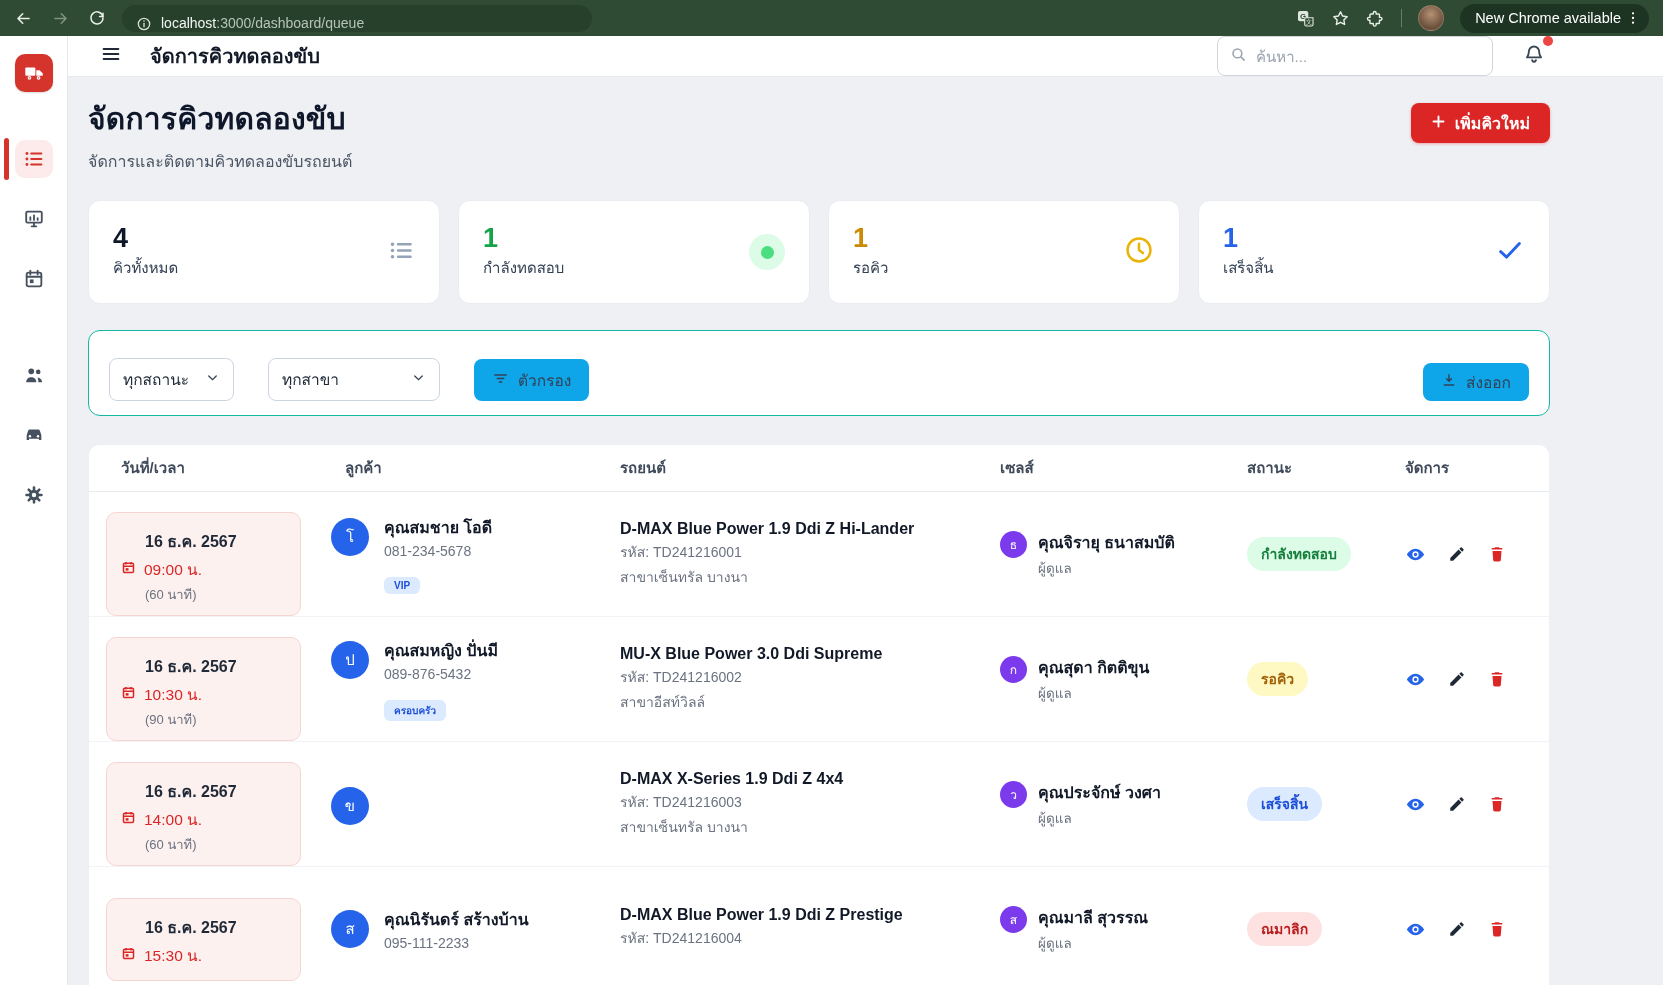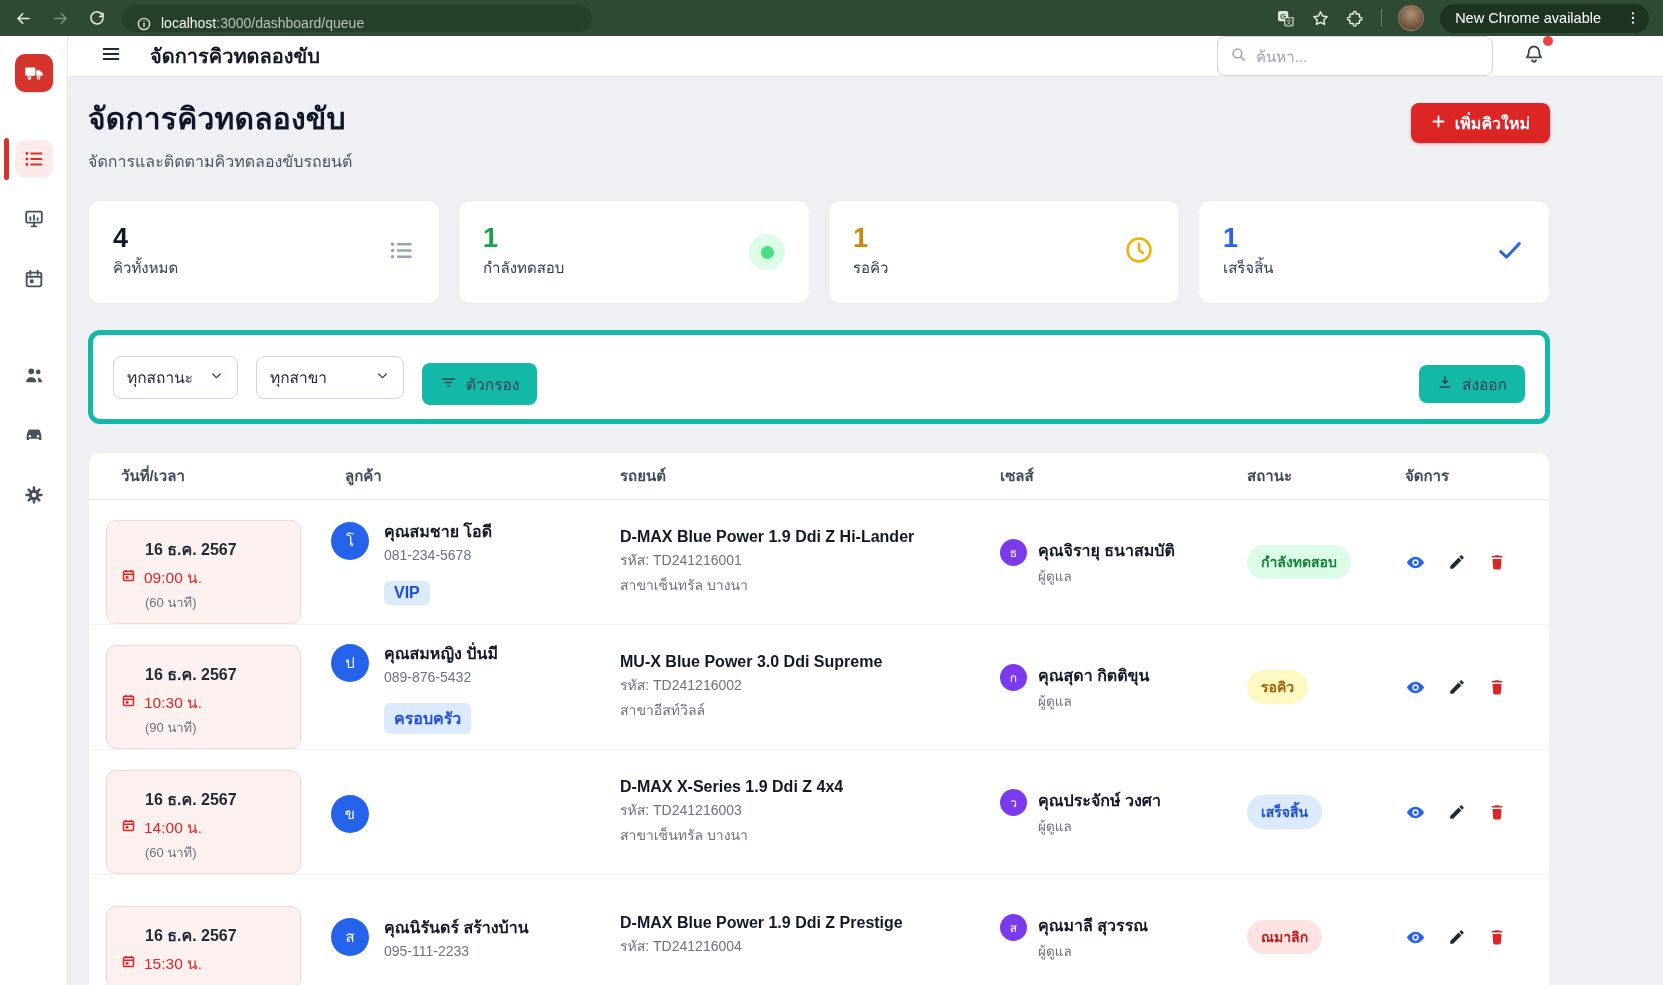--- a/index.html
+++ b/index.html
@@ -29,21 +29,21 @@
   .urlpill .host { color: #f2f6f2; font-size: 14px; font-weight: 500; }
   .urlpill .path { color: #b6c4b8; font-size: 14px; }
   .chrome-right { margin-left: auto; display: flex; align-items: center; gap: 16px; }
   .vsep { width: 1px; height: 18px; background: rgba(255,255,255,.28); }
   .chrome-avatar {
     width: 26px; height: 26px; border-radius: 50%;
     background: radial-gradient(circle at 50% 35%, #b59274, #6b4f3a 70%);
     border: 1px solid rgba(255,255,255,.2);
   }
   .updatepill {
-    display: flex; align-items: center; gap: 24px;
+    display: flex; align-items: center; gap: 4px;
     background: #1d3422; border-radius: 15px;
     height: 29px; padding: 0 8px 0 15px;
     color: #fff; font-size: 14.5px;
   }
 
   
   .app { display: flex; height: 949px; }
   .sidebar {
     width: 68px; background: #fff; border-right: 1px solid #e5e7eb;
     display: flex; flex-direction: column; align-items: center;
@@ -100,32 +100,32 @@
     padding: 22px 24px; height: 104px;
     display: flex; justify-content: space-between; align-items: center;
   }
   .stat-num { font-size: 27px; font-weight: 800; line-height: 1.1; }
   .stat-label { margin-top: 3px; font-size: 15px; color: #334155; }
   .dot-badge { width: 36px; height: 36px; border-radius: 50%; background: #dcfce7; display: flex; align-items: center; justify-content: center; }
   .dot-badge i { width: 13px; height: 13px; border-radius: 50%; background: #4ade80; display: block; }
 
   
   .filterbar {
-    margin-top: 26px; background: #fff; border-radius: 12px; border: 5px solid #14b8a6;
-    padding: 14px 20px; display: flex; align-items: center; gap: 18px;
+    margin-top: 26px; background: #fff; border-radius: 12px; border: 1px solid #14b8a6;
+    padding: 14px 20px; display: flex; align-items: flex-end; gap: 34px;
   }
   .select {
     height: 43px; border: 1px solid #cbd5e1; border-radius: 8px; background: #fff;
     display: flex; align-items: center; justify-content: space-between;
     padding: 0 13px; font-size: 15.5px; color: #1f2937; cursor: pointer;
   }
   .select.w1 { width: 125px; }
-  .select.w2 { width: 148px; }
+  .select.w2 { width: 172px; }
   .btn-gray {
-    height: 42px; background: #14b8a6; border: 0; border-radius: 8px;
+    height: 42px; background: #0ea5e9; border: 0; border-radius: 8px;
     padding: 0 18px; font-size: 15.5px; color: #334155; font-family: inherit;
     display: flex; align-items: center; gap: 9px; cursor: pointer; margin-top: 14px;
   }
   .btn-gray.export { margin-left: auto; height: 38px; }
 
   
   .tablecard {
     margin-top: 28px; background: #fff; border-radius: 12px 12px 0 0;
     border: 1px solid #eceff3; border-bottom: 0; overflow: hidden;
   }
@@ -150,21 +150,21 @@
 
   .cust { display: flex; gap: 15px; align-items: flex-start; }
   .avatar-c {
     width: 38px; height: 38px; border-radius: 50%; background: #2563eb; flex-shrink: 0;
     color: #fff; font-size: 15px; display: flex; align-items: center; justify-content: center; margin-top: 3px;
   }
   .cust .name, .car .model, .sales .name { font-size: 16px; font-weight: 700; color: #111827; }
   .muted { font-size: 14px; color: #6b7280; margin-top: 3px; }
   .tag {
     display: inline-block; margin-top: 18px; padding: 3px 10px;
-    background: #dbeafe; color: #1d4ed8; font-size: 16px; font-weight: 600; border-radius: 6px;
+    background: #dbeafe; color: #1d4ed8; font-size: 10px; font-weight: 600; border-radius: 6px;
   }
 
   .car { padding-left: 14px; }
 
   .sales { display: flex; gap: 11px; align-items: flex-start; padding-left: 14px; }
   .avatar-s {
     width: 27px; height: 27px; border-radius: 50%; background: #7c3aed; flex-shrink: 0;
     color: #fff; font-size: 12px; display: flex; align-items: center; justify-content: center; margin-top: 1px;
   }
   .sales .role { font-size: 13.5px; color: #6b7280; margin-top: 2px; }

